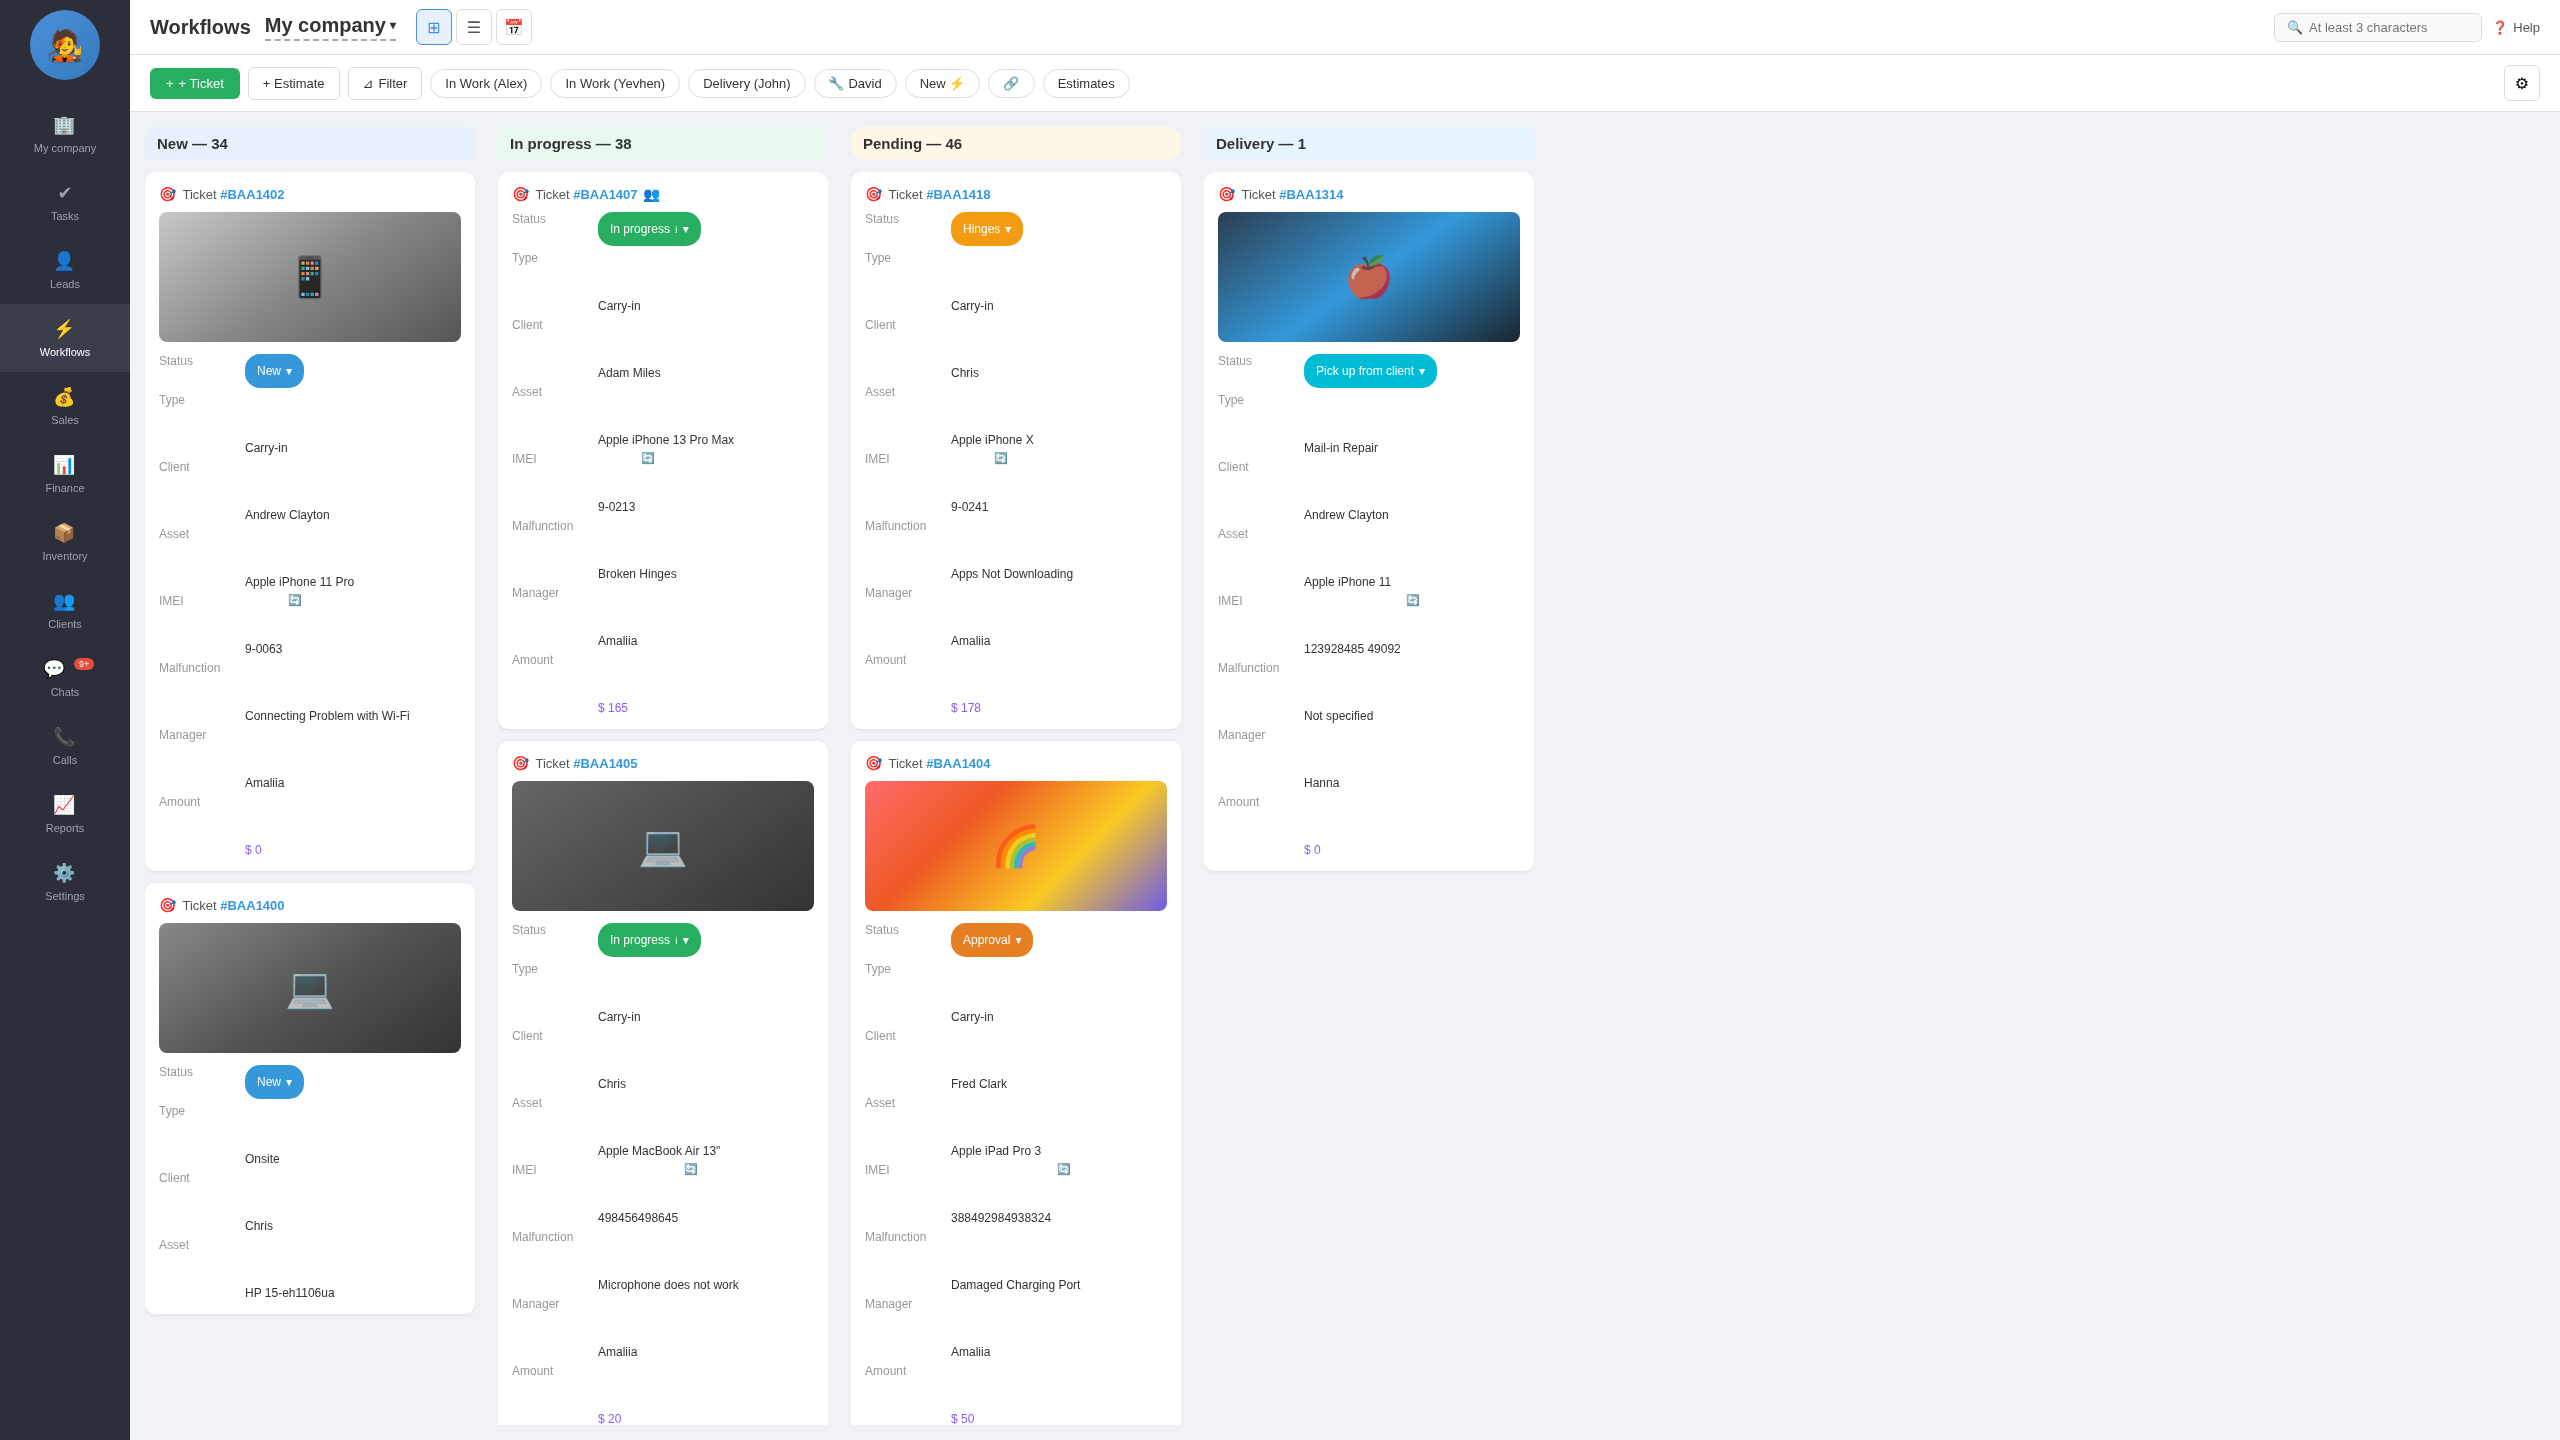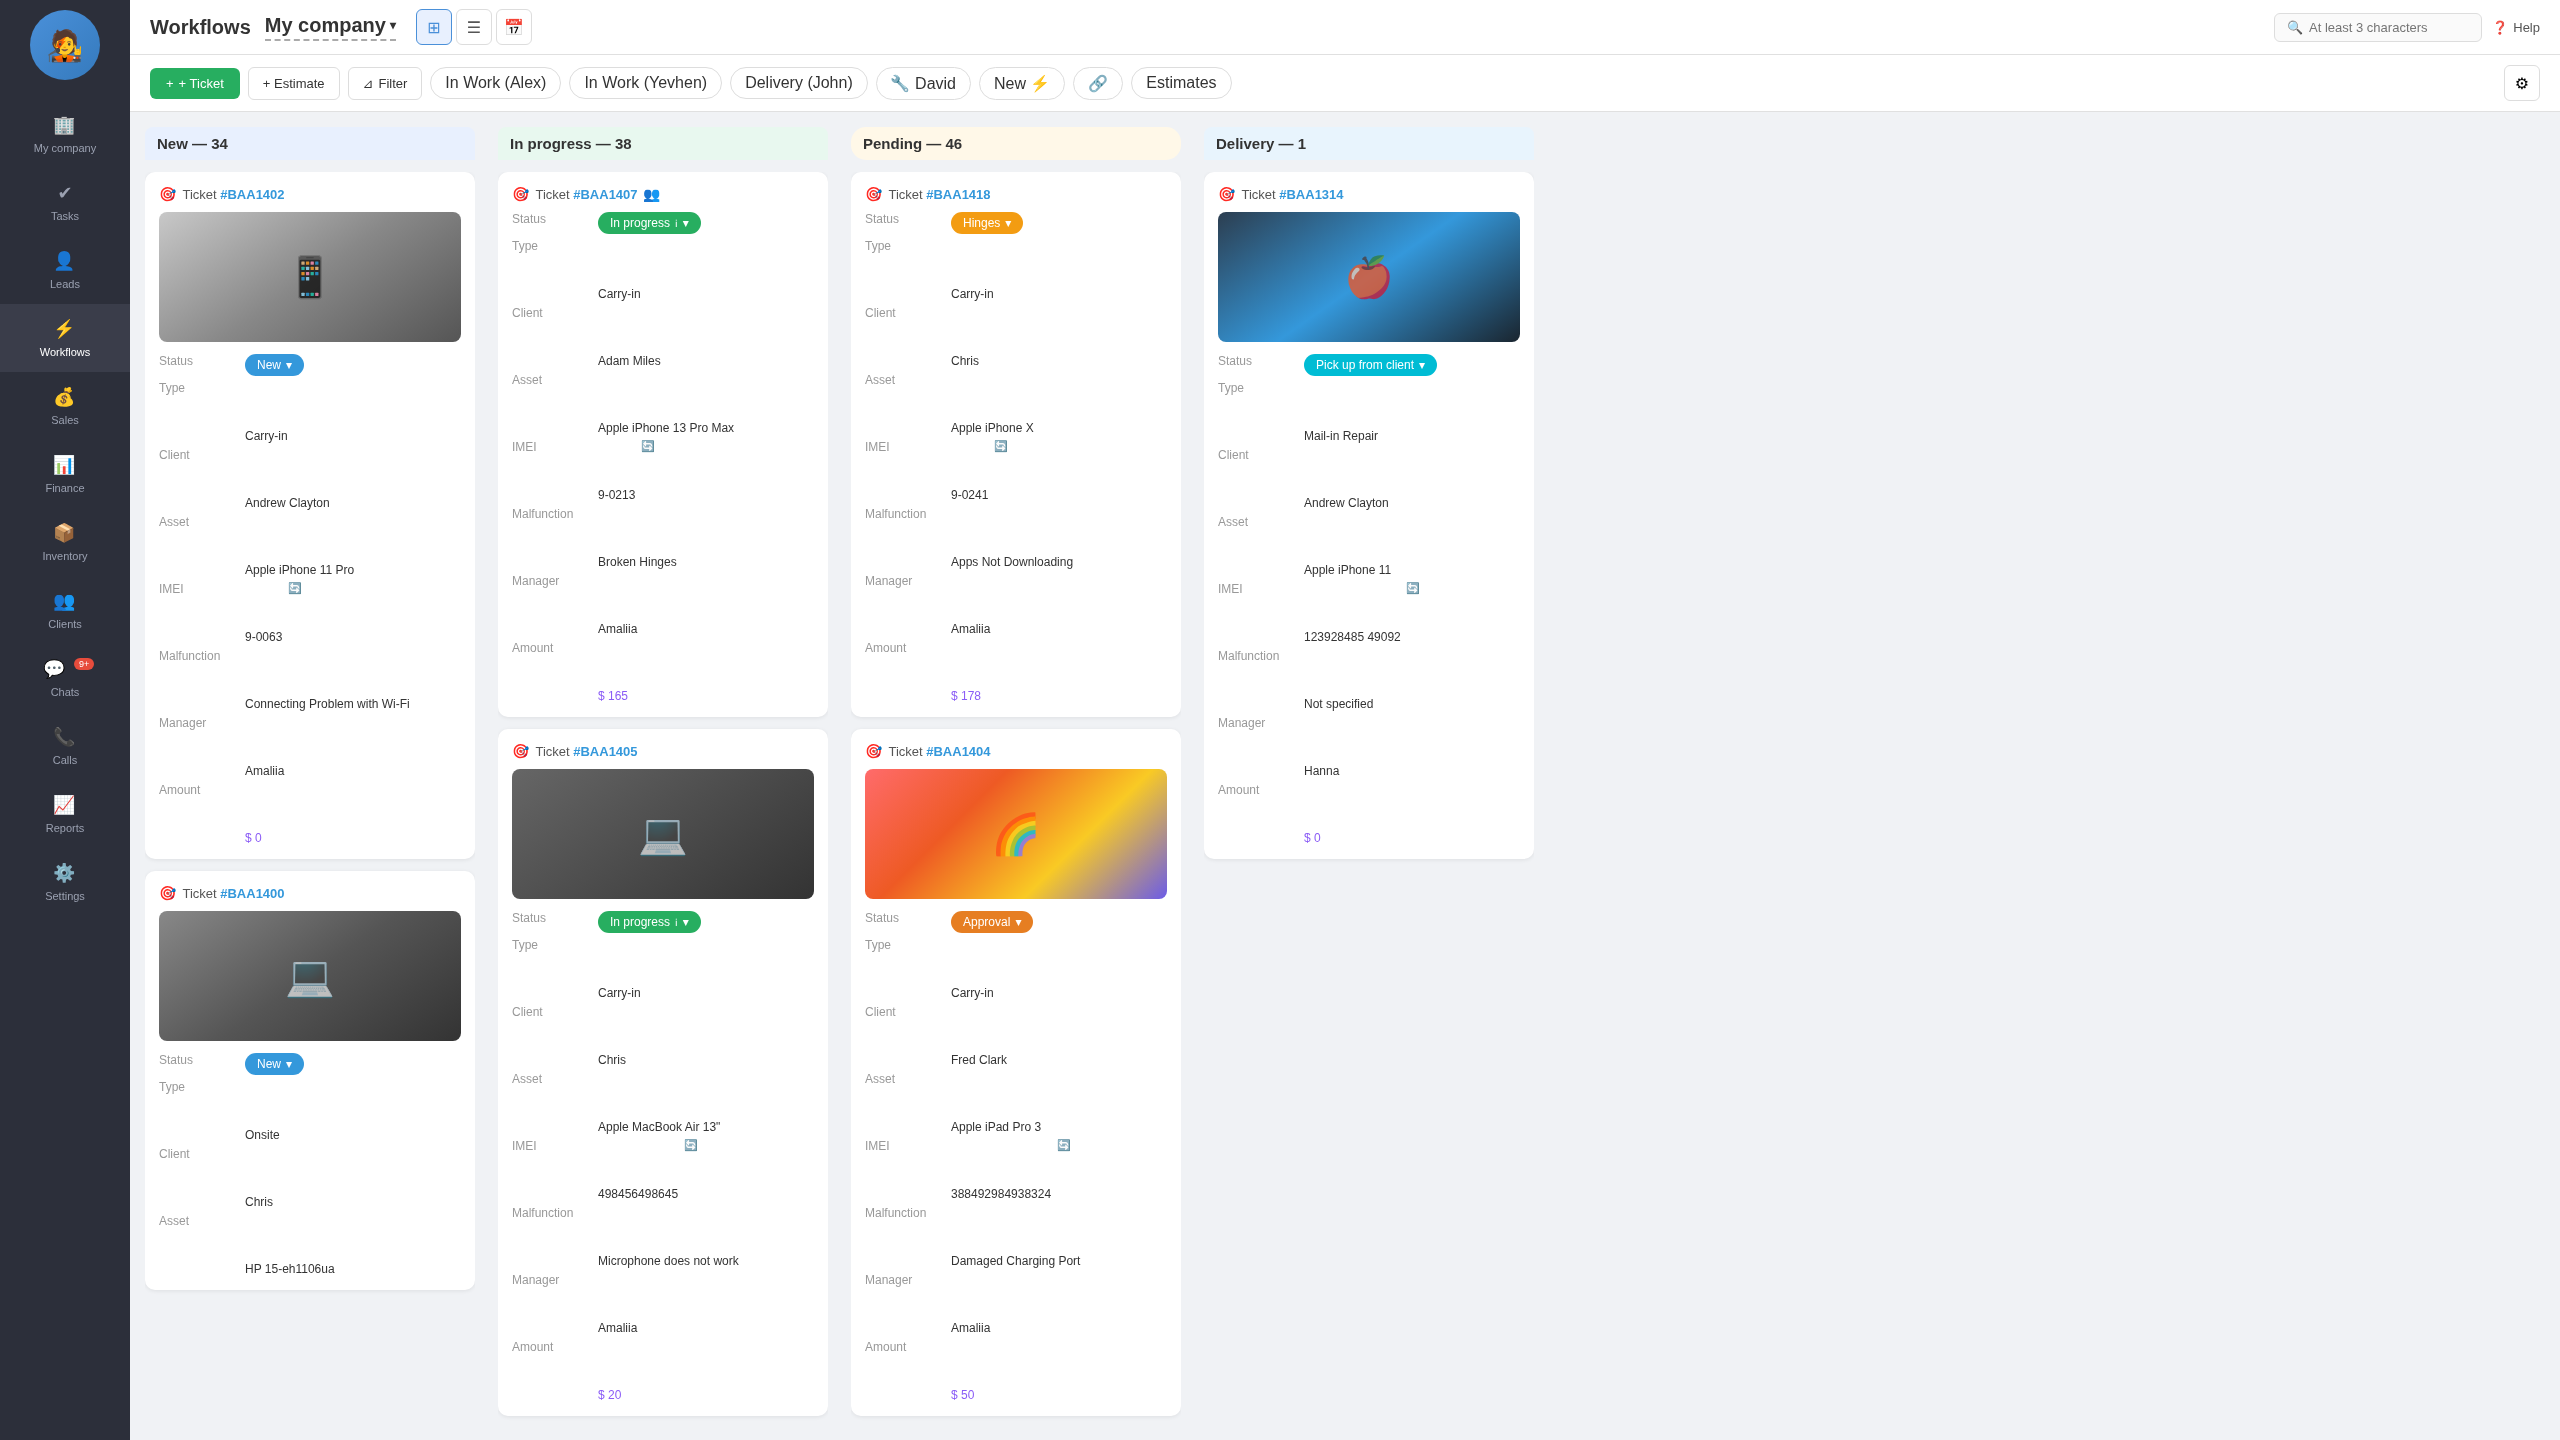--- a/index.html
+++ b/index.html
@@ -64,21 +64,21 @@
     .btn-primary {
       background: #27ae60; color: white; border: none; border-radius: 6px;
       padding: 8px 16px; cursor: pointer; font-size: 13px; font-weight: 500; display: flex; align-items: center; gap: 5px;
     }
     .btn-outline {
       background: #fff; color: #333; border: 1px solid #ddd; border-radius: 6px;
       padding: 8px 14px; cursor: pointer; font-size: 13px; display: flex; align-items: center; gap: 5px; text-align: right;
     }
     .filter-chip {
       background: #fff; color: #333; border: 1px solid #ddd; border-radius: 20px;
-      padding: 6px 14px; cursor: pointer; font-size: 16px;
+      padding: 6px 14px; cursor: pointer; font-size: 13px;
     }
     .settings-icon-btn { margin-left: auto; width: 36px; height: 36px; border: 1px solid #ddd; border-radius: 6px; background: #fff; display: flex; align-items: center; justify-content: center; cursor: pointer; font-size: 16px; }
 
     
     #kanban {
       flex: 1; display: flex; gap: 8px; overflow-x: auto; padding: 15px; background: #f0f2f5;
     }
 
     .kanban-col {
       min-width: 330px; max-width: 330px; display: flex; flex-direction: column; margin-right: 15px; flex-shrink: 0;
@@ -100,21 +100,21 @@
     .card-header { display: flex; align-items: center; gap: 6px; margin-bottom: 10px; }
     .ticket-icon { color: #e74c3c; font-size: 14px; }
     .card-title { font-size: 13px; color: #555; }
     .card-title a { color: #3498db; font-weight: 600; text-decoration: none; }
     .card-img { width: 100%; height: 130px; border-radius: 8px; overflow: hidden; margin-bottom: 12px; background: #ddd; }
     .card-fields { display: flex; flex-direction: column; gap: 5px; }
     .card-field { display: flex; gap: 6px; font-size: 12px; }
     .field-label { color: #999; min-width: 80px; }
     .field-value { color: #333; margin-top: 48px; }
     .status-badge {
-      border-radius: 15px; padding: 4px 12px; font-size: 12px; font-weight: 500;
+      border-radius: 15px; padding: 10px 12px; font-size: 12px; font-weight: 500;
       display: inline-flex; align-items: center; gap: 5px; cursor: pointer;
     }
     .status-new { background: #3498db; color: white; }
     .status-inprogress { background: #27ae60; color: white; }
     .status-payment { background: #f39c12; color: white; }
     .status-approval { background: #e67e22; color: white; }
     .status-pickup { background: #00bcd4; color: white; }
     .amount { font-weight: 400; color: #8b5cf6; }
 
     

